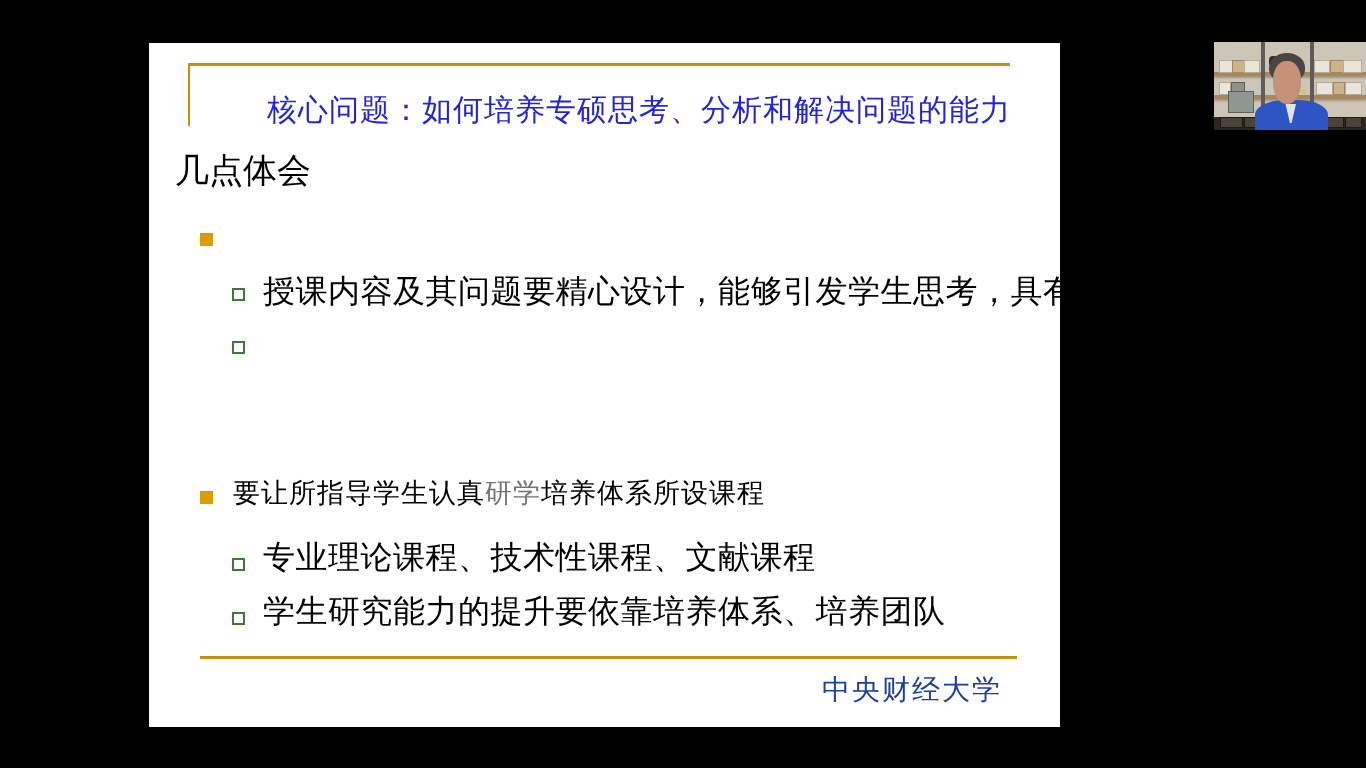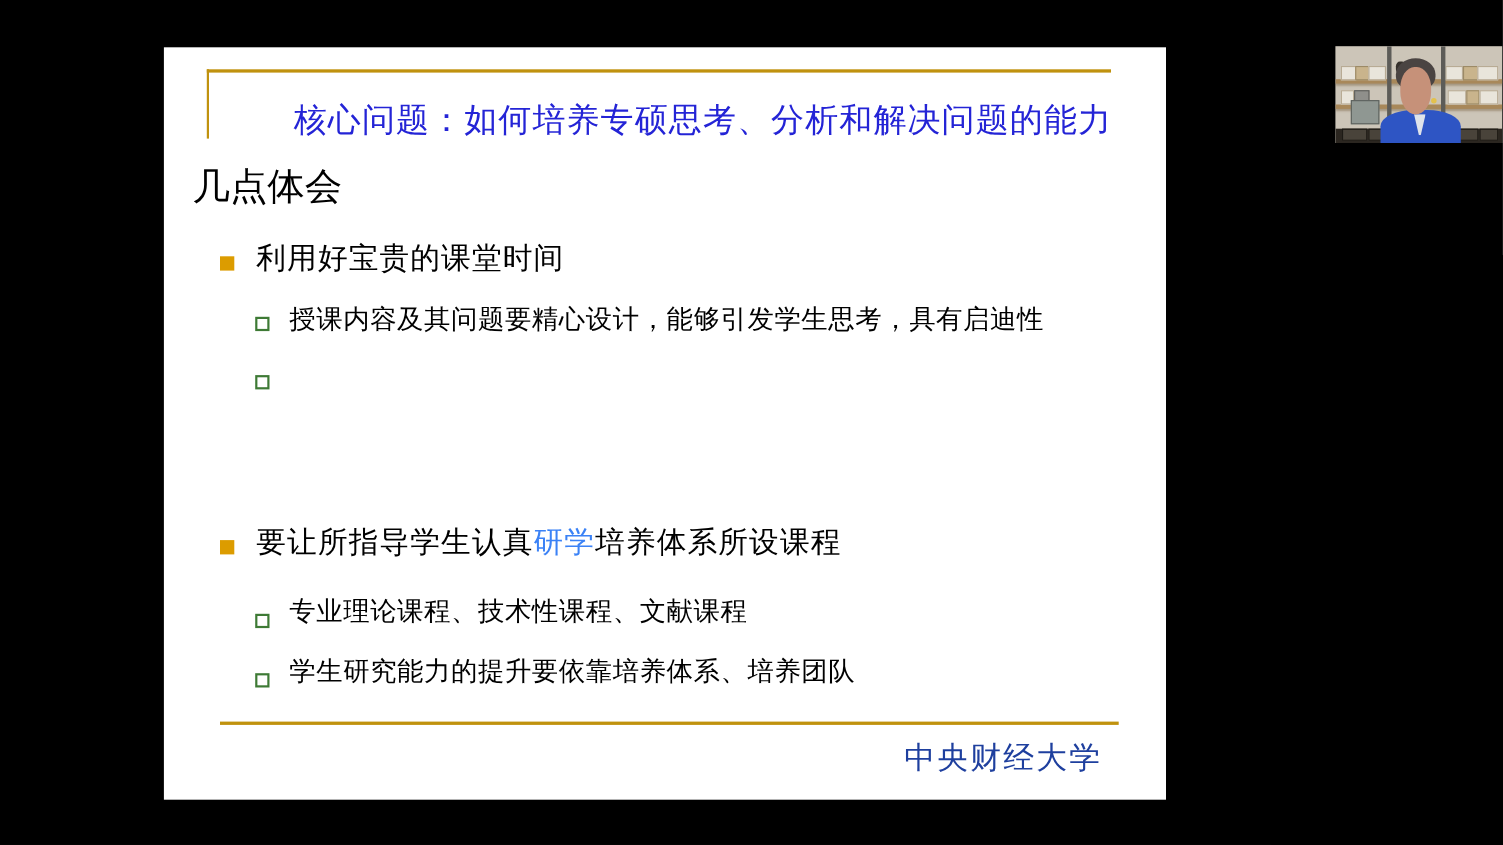--- a/index.html
+++ b/index.html
@@ -8,24 +8,24 @@
   
   .slide{position:absolute;left:149px;top:43px;width:911px;height:684px;background:#ffffff;}
   .rule-h{position:absolute;left:39px;top:20px;width:822px;height:3px;background:#C0920E;}
   .rule-v{position:absolute;left:39px;top:20px;width:2px;height:63px;background:#C0920E;}
   .title{position:absolute;left:118px;top:49px;font-size:30px;line-height:36px;
          color:#2424D6;white-space:nowrap;letter-spacing:1px;}
   .heading{position:absolute;left:26px;top:110px;font-size:34px;line-height:36px;color:#000;}
   .sq1{position:absolute;width:13px;height:13px;background:#DC9C00;}
   .ssq{position:absolute;width:9px;height:9px;border:2px solid #3E7A35;background:#fff;}
   .t-l1{position:absolute;font-size:27px;line-height:34px;color:#000;white-space:nowrap;letter-spacing:1px;}
-  .t-l2{position:absolute;font-size:24px;line-height:34px;color:#000;white-space:nowrap;letter-spacing:0.5px;}
+  .t-l2{position:absolute;font-size:32px;line-height:34px;color:#000;white-space:nowrap;letter-spacing:0.5px;}
   .t-l2-wrap{position:absolute;font-size:27px;line-height:48px;color:#000;width:752px;
              word-break:break-all;white-space:normal;letter-spacing:0.5px;}
-  .hl{color:#3b82f6;}
+  .hl{color:#737373;}
   .rule-b{position:absolute;left:51px;top:613px;width:817px;height:3px;background:#C0920E;}
   .footer{position:absolute;right:58px;top:630px;font-size:28px;line-height:34px;
           color:#1E3F9E;white-space:nowrap;letter-spacing:2px;}
   
   .webcam{position:absolute;left:1214px;top:42px;width:152px;height:88px;background:#ccc5b8;overflow:hidden;}
   .shelf-board{position:absolute;left:0;width:100%;height:4px;background:#a8885a;box-shadow:0 2px 2px rgba(90,60,20,.35);}
   .board-1{top:34%;} .board-2{top:60%;}
   .binder{position:absolute;background:#e9e5db;border:1px solid #b8ab94;}
   .binder.tan{background:#c9b48c;border-color:#9c8a66;}
   .binder.dark{background:#8f8f8b;border-color:#5e5e5a;}
@@ -51,21 +51,20 @@
 <div class="screen">
 
   <div class="slide">
     <div class="rule-h"></div>
     <div class="rule-v"></div>
 
     <div class="title">核心问题：如何培养专硕思考、分析和解决问题的能力</div>
     <div class="heading">几点体会</div>
 
     <div class="sq1" style="left:51px;top:190px;"></div>
-    <div class="t-l1" style="left:84px;top:175px;">利用好宝贵的课堂时间</div>
 
     <div class="ssq" style="left:83px;top:245px;"></div>
     <div class="t-l2" style="left:114px;top:231px;">授课内容及其问题要精心设计，能够引发学生思考，具有启迪性</div>
 
     <div class="ssq" style="left:83px;top:298px;"></div>
 
     <div class="sq1" style="left:51px;top:448px;"></div>
     <div class="t-l1" style="left:84px;top:433px;"><span>要让所指导学生认真</span><span class="hl">研学</span><span>培养体系所设课程</span></div>
 
     <div class="ssq" style="left:83px;top:515px;"></div>

